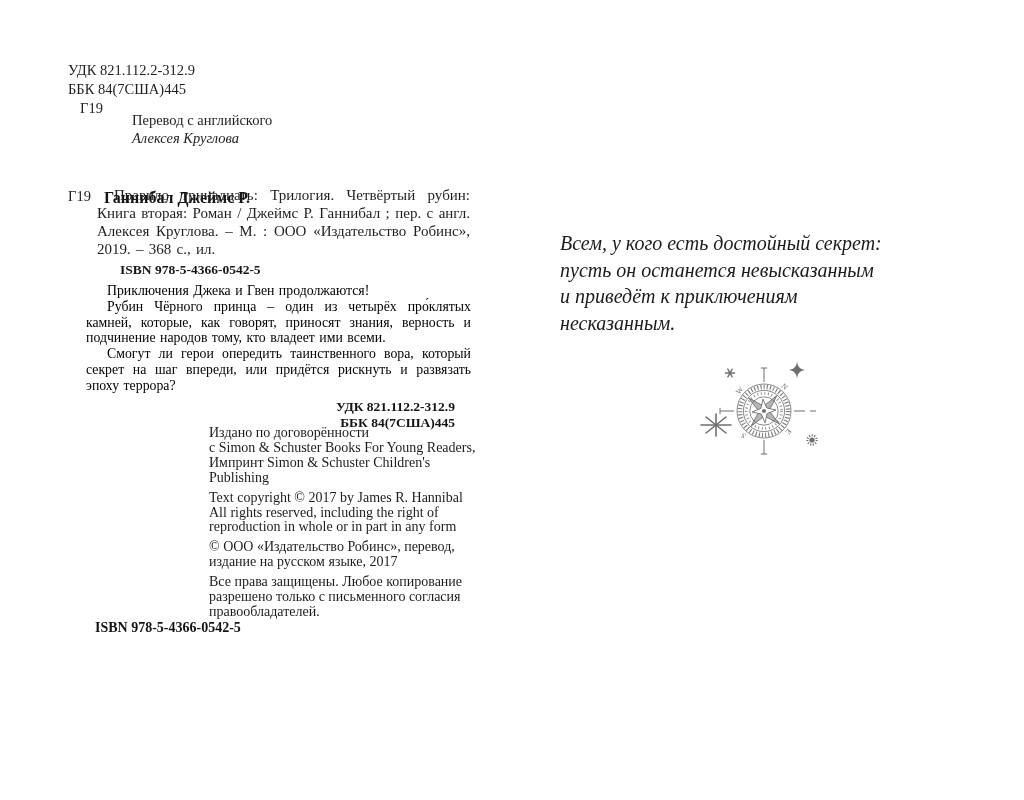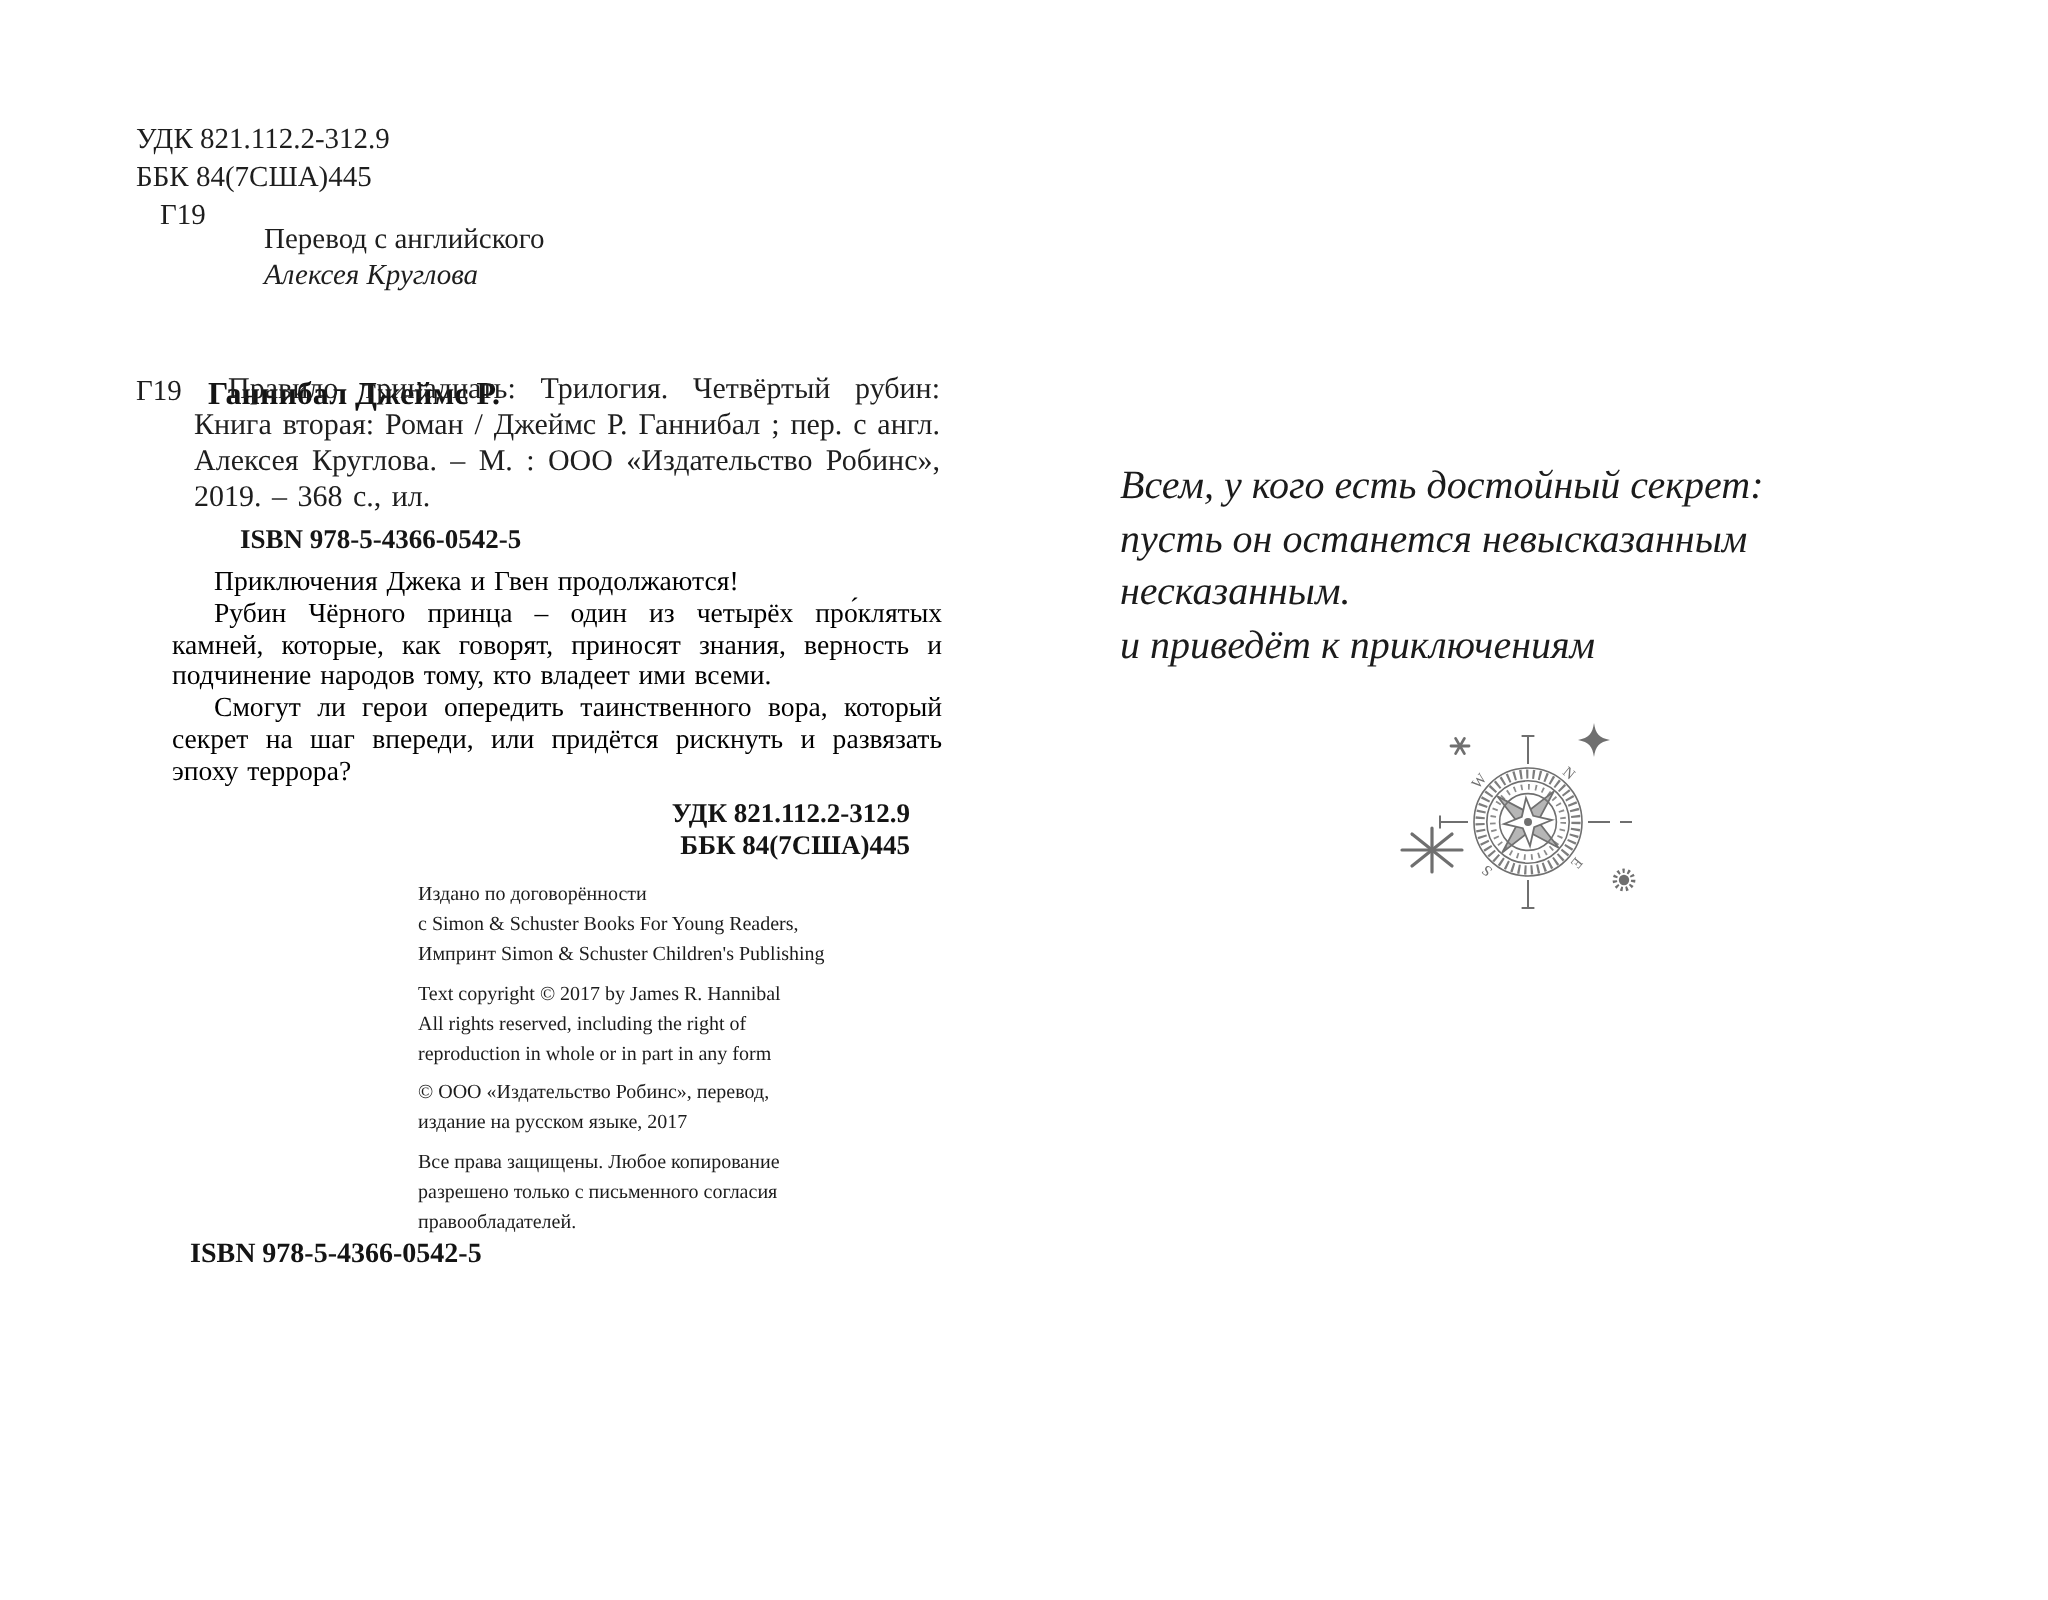--- a/index.html
+++ b/index.html
@@ -16,21 +16,21 @@
   #translator{left:132px;top:111px;width:280px;font-size:14.5px;line-height:18px;}
   #translator .it{font-style:italic;}
   #author-heading{left:104px;top:164px;font-size:16px;font-weight:bold;color:#141414;margin-top:25px;}
   #bib-row{left:68px;top:187px;width:402px;display:flex;}
   .bib-code{width:29px;flex:0 0 29px;font-size:14.5px;padding-top:1px;}
   .bib-text{flex:1;text-align:justify;text-indent:17px;font-size:15px;line-height:17.9px;word-spacing:1.5px;hyphens:manual;}
   #isbn-mid{left:120px;top:262px;font-size:13.5px;font-weight:bold;color:#161616;}
   #annotation{left:86px;top:283px;width:385px;text-align:justify;font-size:13.8px;line-height:15.8px;color:#000000;}
   #annotation p{margin:0;text-indent:21px;word-spacing:1px;}
   #codes-bottom{left:300px;top:399px;width:155px;text-align:right;font-weight:bold;font-size:13.5px;line-height:15.8px;color:#141414;}
-  #imprint{left:209px;top:441px;width:270px;font-size:10px;line-height:14.9px;color:#1c1c1c;}
+  #imprint{left:209px;top:426px;width:270px;font-size:14px;line-height:14.9px;color:#1c1c1c;}
   .imprint-block{margin:0 0 5px 0;white-space:pre-line;}
   #isbn-bottom{left:95px;top:620px;font-size:14px;font-weight:bold;color:#141414;}
   
   #epigraph{left:560px;top:230px;width:400px;text-align:left;font-style:italic;font-size:20px;line-height:26.5px;color:#1b1b1b;}
   #compass-wrap{left:664px;top:333px;width:200px;height:160px;}
   #compass-wrap svg{display:block;width:200px;height:160px;}
   .compass-letter{font-family:"Liberation Serif","DejaVu Serif",serif;font-size:7.5px;fill:#6f6f6f;}
 </style>
 </head>
 <body>
@@ -78,22 +78,22 @@
   <p class="imprint-block">Все права защищены. Любое копирование
 разрешено только с письменного согласия
 правообладателей.</p>
 </div>
 
 <div class="abs" id="isbn-bottom">ISBN 978-5-4366-0542-5</div>
 
 <div class="abs" id="epigraph">
   <div>Всем, у кого есть достойный секрет:</div>
   <div>пусть он останется невысказанным</div>
+  <div>и приведёт к приключениям</div>
   <div>несказанным.</div>
-  <div>и приведёт к приключениям</div>
 </div>
 
 <div class="abs" id="compass-wrap">
   <svg viewBox="0 0 200 160" xmlns="http://www.w3.org/2000/svg">
 
     <g stroke="#6f6f6f" fill="none">
       <circle cx="100" cy="78" r="27" stroke-width="0.8"></circle>
       <circle cx="100" cy="78" r="24" stroke-width="4.6" stroke-dasharray="1.1,2.1" opacity="0.9"></circle>
       <circle cx="100" cy="78" r="20.6" stroke-width="0.8"></circle>
       <circle cx="100" cy="78" r="17.6" stroke-width="2.8" stroke-dasharray="0.9,2.7" opacity="0.8"></circle>

